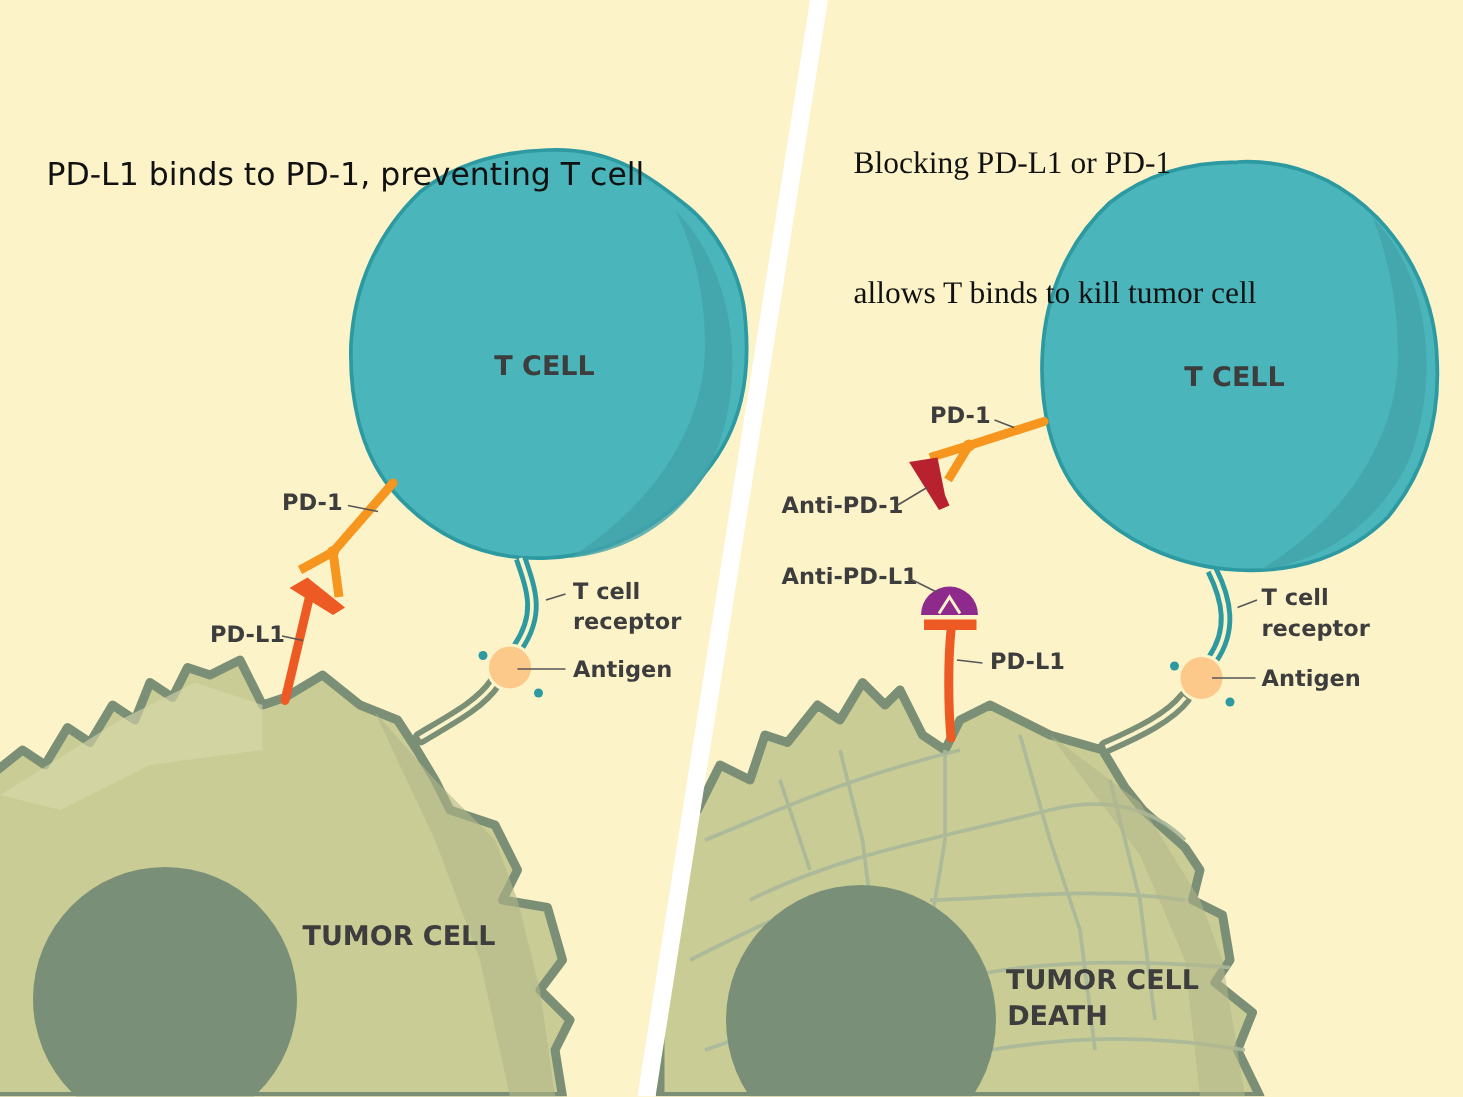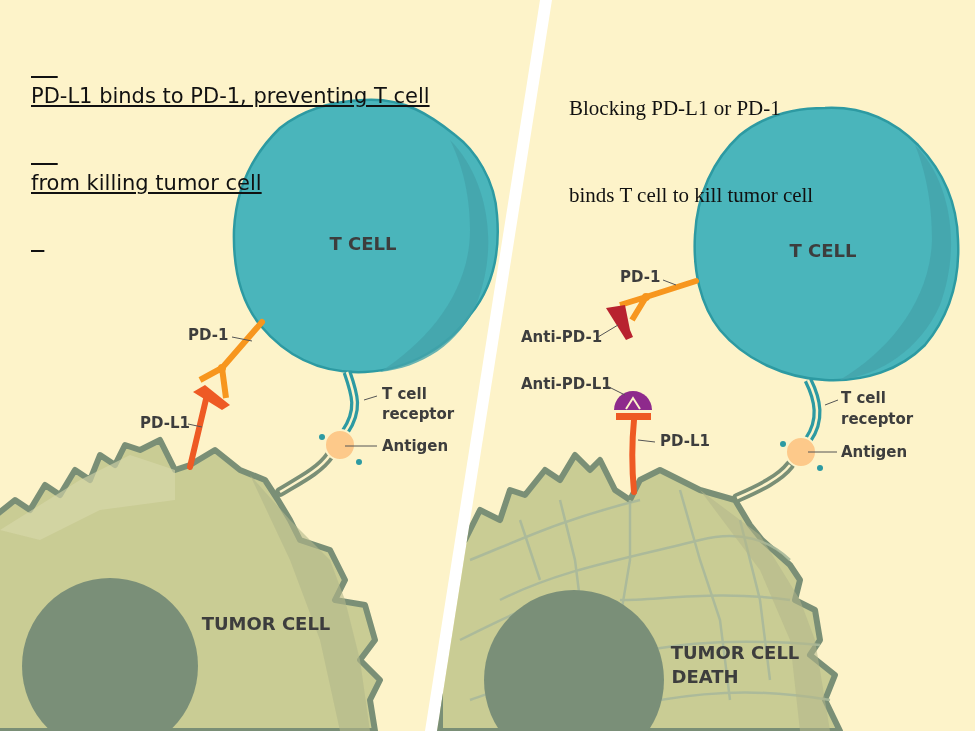--- a/index.html
+++ b/index.html
@@ -117,21 +117,20 @@
       <text x="660" y="446" font-size="15" class="lbl">PD-L1</text>
       <line x1="638" y1="440" x2="655" y2="442" stroke="#555" stroke-width="1"></line>
       <text x="841" y="403" font-size="15" class="lbl">T cell</text>
       <text x="841" y="424" font-size="15" class="lbl">receptor</text>
       <line x1="825" y1="405" x2="838" y2="400" stroke="#555" stroke-width="1"></line>
       <text x="841" y="457" font-size="15" class="lbl">Antigen</text>
       <line x1="808" y1="452" x2="837" y2="452" stroke="#555" stroke-width="1"></line>
     </g>
   </svg>
 
-  <div class="title" style="left:31px;top:24px;text-decoration:underline;">
+  <div class="title" style="left:31px;top:44px;">
     <div>PD-L1 binds to PD-1, preventing T cell</div>
-    <div>from killing tumor cell</div>
   </div>
   <div class="title" style="left:569px;top:36px;font-family:Liberation Serif, serif;">
     <div>Blocking PD-L1 or PD-1</div>
-    <div>binds T cell to kill tumor cell</div>
+    <div>allows T binds to kill tumor cell</div>
   </div>
 </div>
 
 </body></html>

